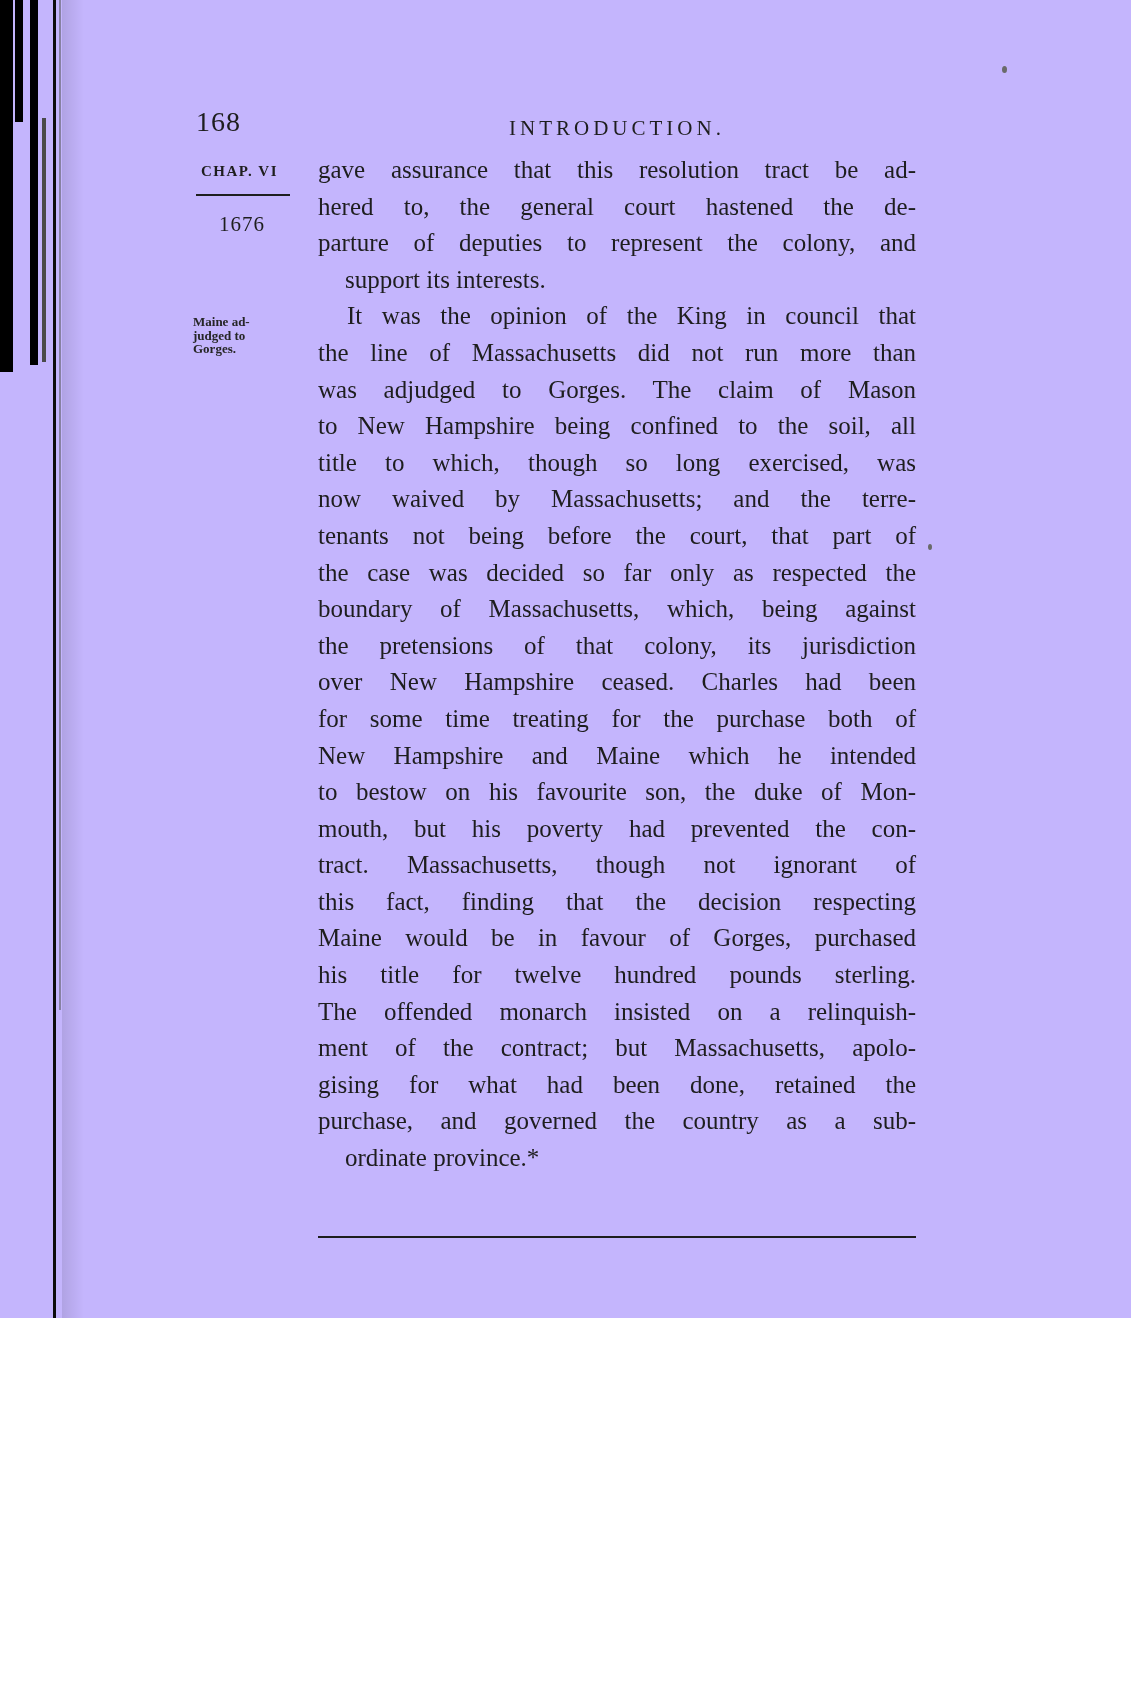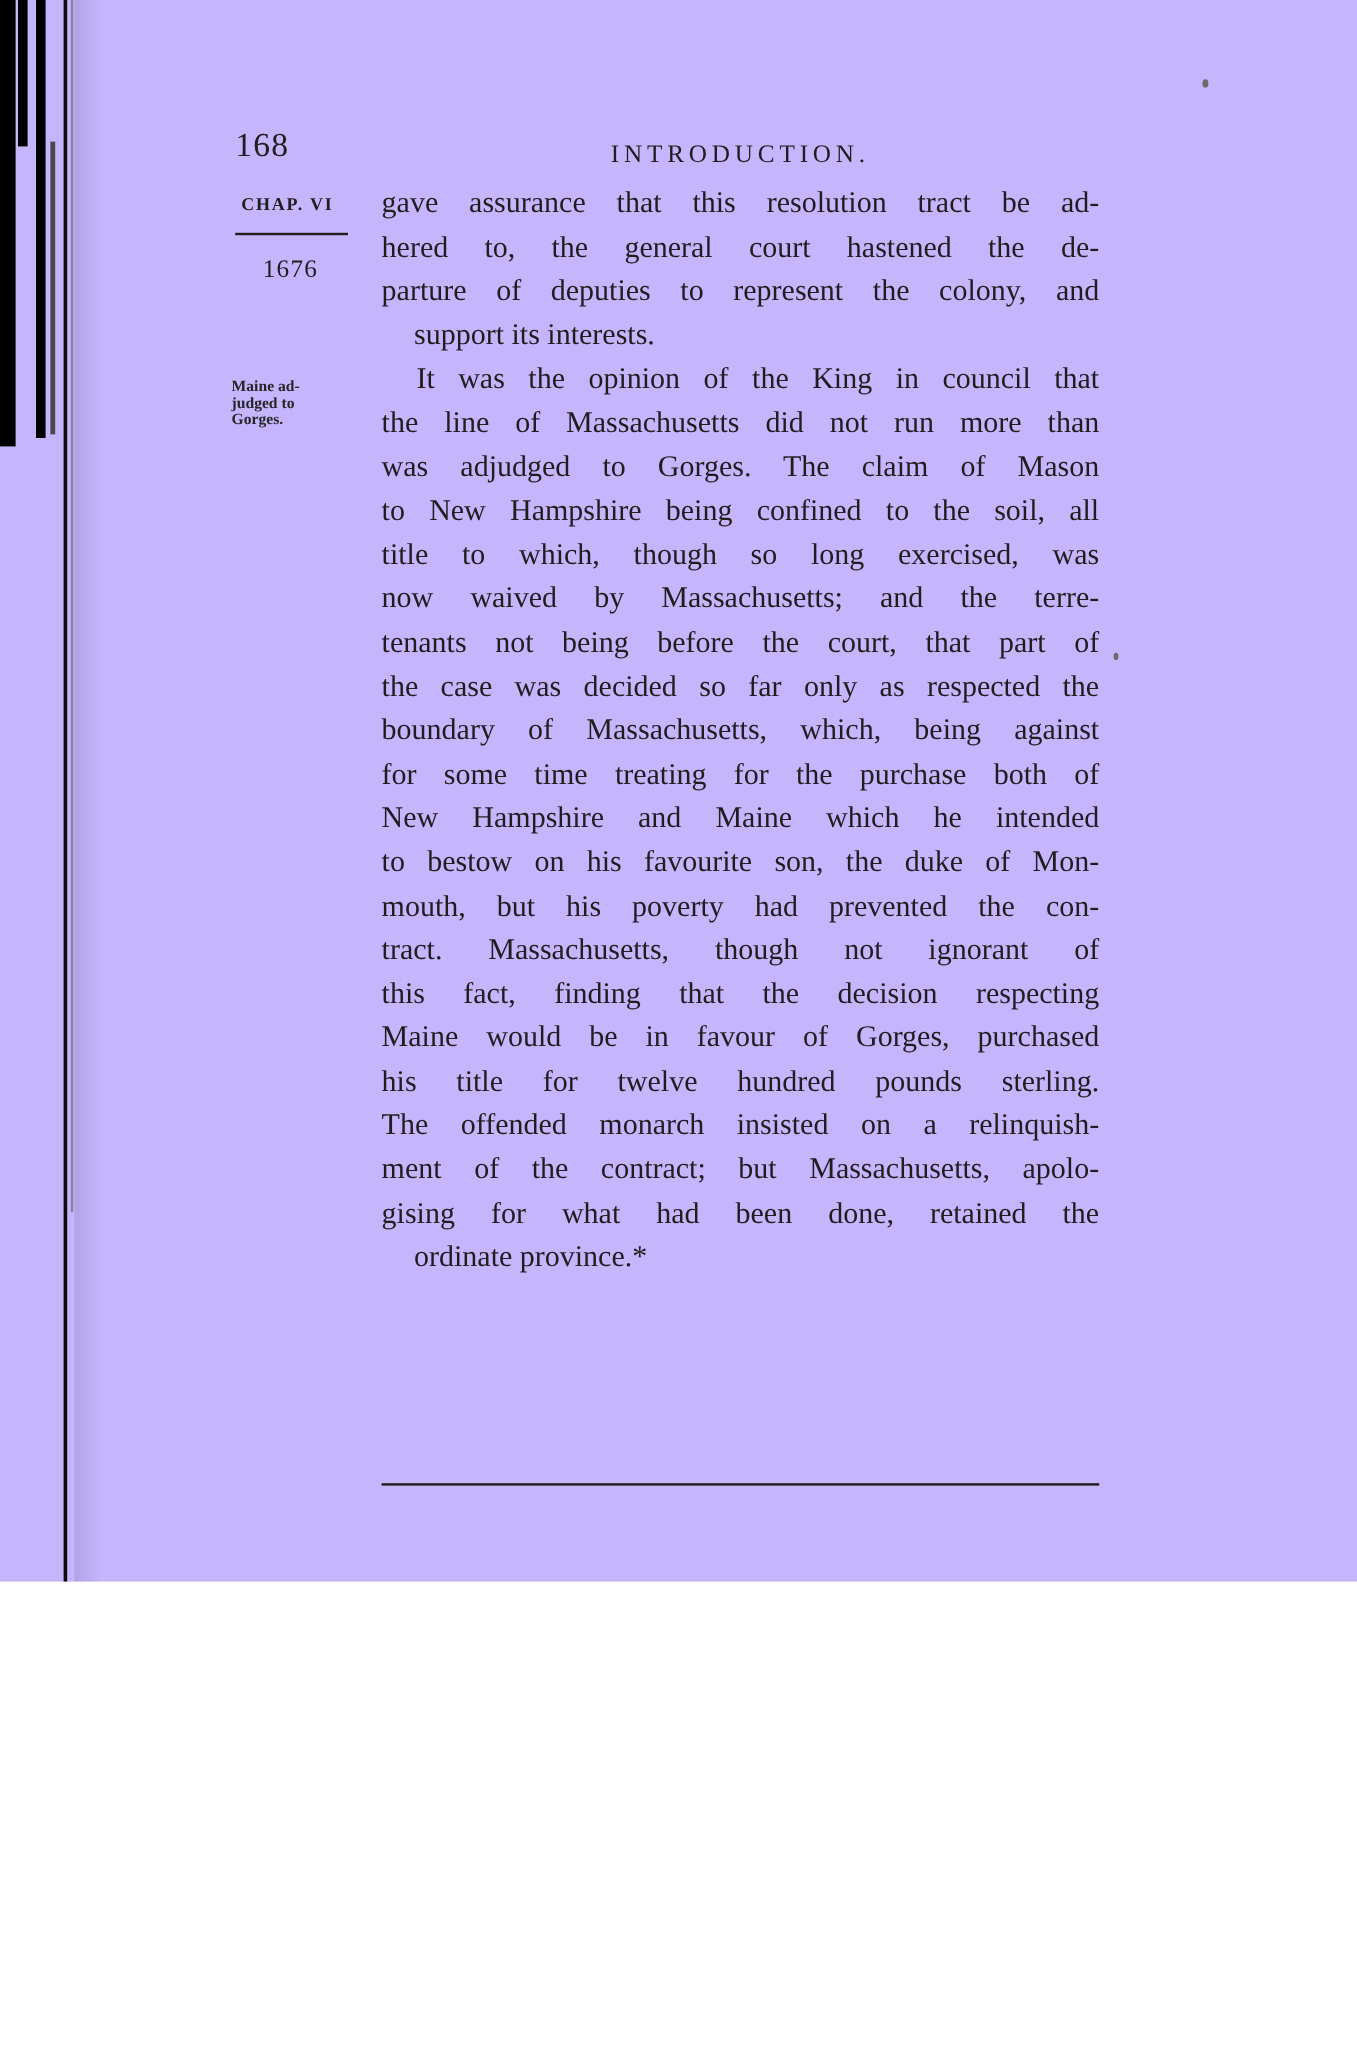--- a/index.html
+++ b/index.html
@@ -130,30 +130,33 @@
       <div class="paragraph">
         <div class="line indent">It was the opinion of the King in council that</div>
         <div class="line">the line of Massachusetts did not run more than</div>
         <div class="line">was adjudged to Gorges. The claim of Mason</div>
         <div class="line">to New Hampshire being confined to the soil, all</div>
         <div class="line">title to which, though so long exercised, was</div>
         <div class="line">now waived by Massachusetts; and the terre-</div>
         <div class="line">tenants not being before the court, that part of</div>
         <div class="line">the case was decided so far only as respected the</div>
         <div class="line">boundary of Massachusetts, which, being against</div>
+        <div class="line">the pretensions of that colony, its jurisdiction</div>
+        <div class="line">over New Hampshire ceased. Charles had been</div>
         <div class="line">for some time treating for the purchase both of</div>
         <div class="line">New Hampshire and Maine which he intended</div>
         <div class="line">to bestow on his favourite son, the duke of Mon-</div>
         <div class="line">mouth, but his poverty had prevented the con-</div>
         <div class="line">tract. Massachusetts, though not ignorant of</div>
         <div class="line">this fact, finding that the decision respecting</div>
         <div class="line">Maine would be in favour of Gorges, purchased</div>
         <div class="line">his title for twelve hundred pounds sterling.</div>
         <div class="line">The offended monarch insisted on a relinquish-</div>
         <div class="line">ment of the contract; but Massachusetts, apolo-</div>
         <div class="line">gising for what had been done, retained the</div>
+        <div class="line">purchase, and governed the country as a sub-</div>
         <div class="line last">ordinate province.*</div>
       </div>
     </div>
 
   <div class="fnrule"></div>
 
 </div>
 
 </body></html>

